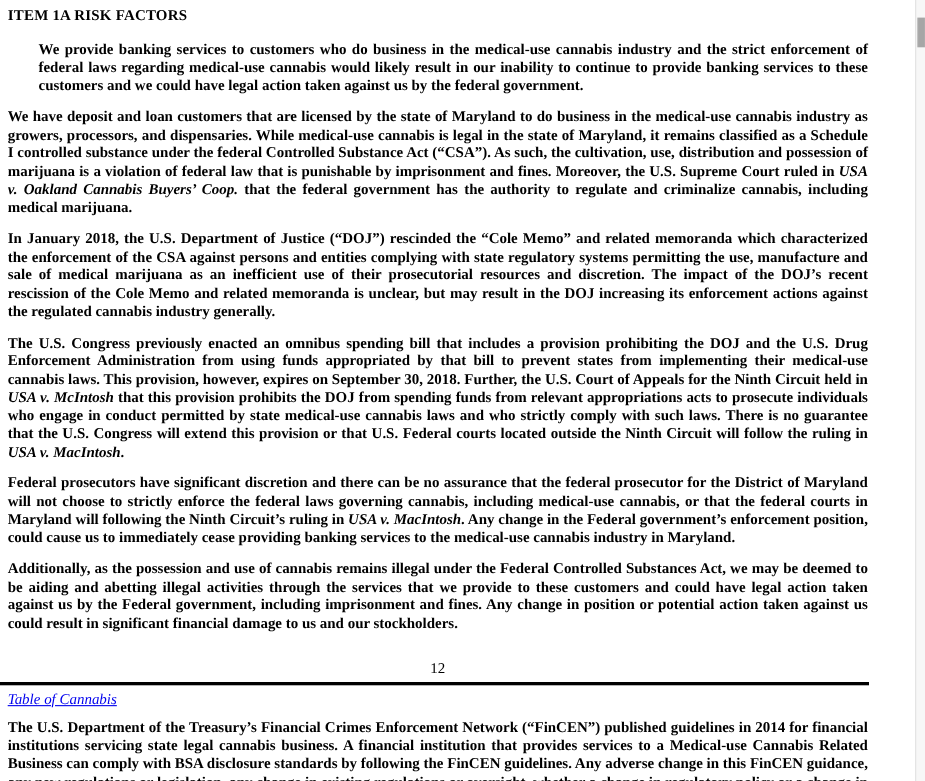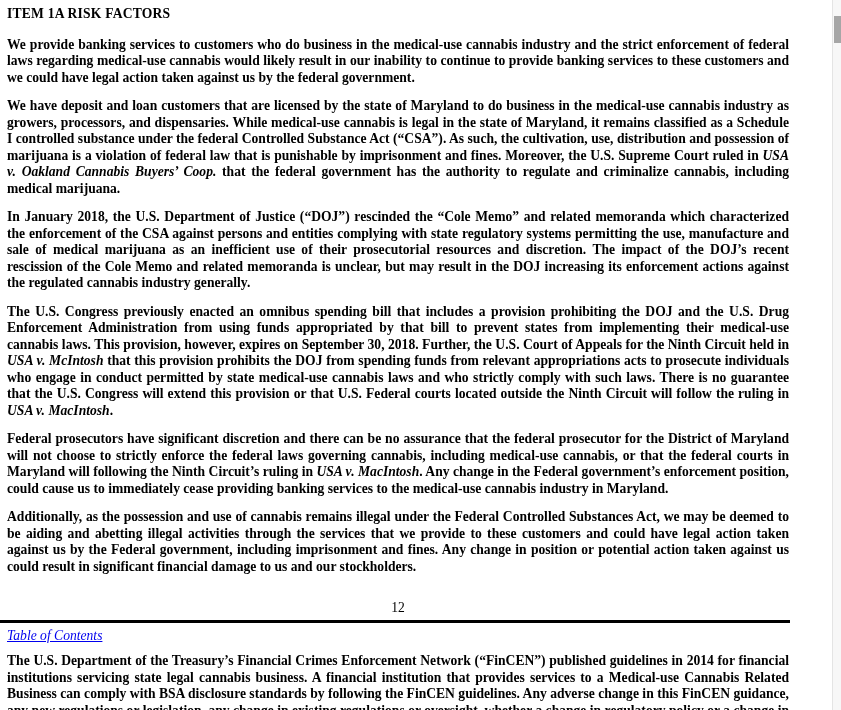--- a/index.html
+++ b/index.html
@@ -27,21 +27,21 @@
     font-size: 13.6px;
     font-weight: bold;
     margin: 6px 0 14px 0;
     letter-spacing: 0.2px;
   }
   .para {
     margin: 0 0 12px 0;
     text-align: justify;
     font-weight: bold;
   }
-  .para.bold { font-weight: bold; }
+  .para.bold { font-weight: bold; margin-left: 28px; }
   .para .run-italic { font-style: italic; }
   .page-number {
     text-align: center;
     margin-top: 25px;
     margin-bottom: 3px;
   }
   .page-rule {
     border: none;
     border-top: 3px solid var(--rule);
     margin: 0 13px 5px 0;
@@ -87,21 +87,21 @@
 
     <p class="para"><span>Additionally, as the possession and use of cannabis remains illegal under the Federal Controlled Substances Act, we may be deemed to be aiding and abetting illegal activities through the services that we provide to these customers and could have legal action taken against us by the Federal government, including imprisonment and fines. Any change in position or potential action taken against us could result in significant financial damage to us and our stockholders.</span></p>
 
     <div class="page-number">12</div>
   </div>
 
   <hr class="page-rule">
 
   <div class="content">
     <div class="toc-link-row">
-      <a class="toc-link" href="#">Table of Contents</a>
+      <a class="toc-link" href="#">Table of Cannabis</a>
     </div>
 
     <p class="para"><span>The U.S. Department of the Treasury’s Financial Crimes Enforcement Network (“FinCEN”) published guidelines in 2014 for financial institutions servicing state legal cannabis business. A financial institution that provides services to a Medical-use Cannabis Related Business can comply with BSA disclosure standards by following the FinCEN guidelines. Any adverse change in this FinCEN guidance, any new regulations or legislation, any change in existing regulations or oversight, whether a change in regulatory policy or a change in a regulator’s interpretation of a law or regulation, could have a negative impact on our interest income and noninterest income, as well as the cost of our operations, increasing our cost of regulatory compliance and of doing business, and/or otherwise affect us, which may materially affect our profitability.</span></p>
   </div>
 
 </div>
 
 <div class="scrollbar">
   <div class="scrollbar-thumb"></div>
 </div>

